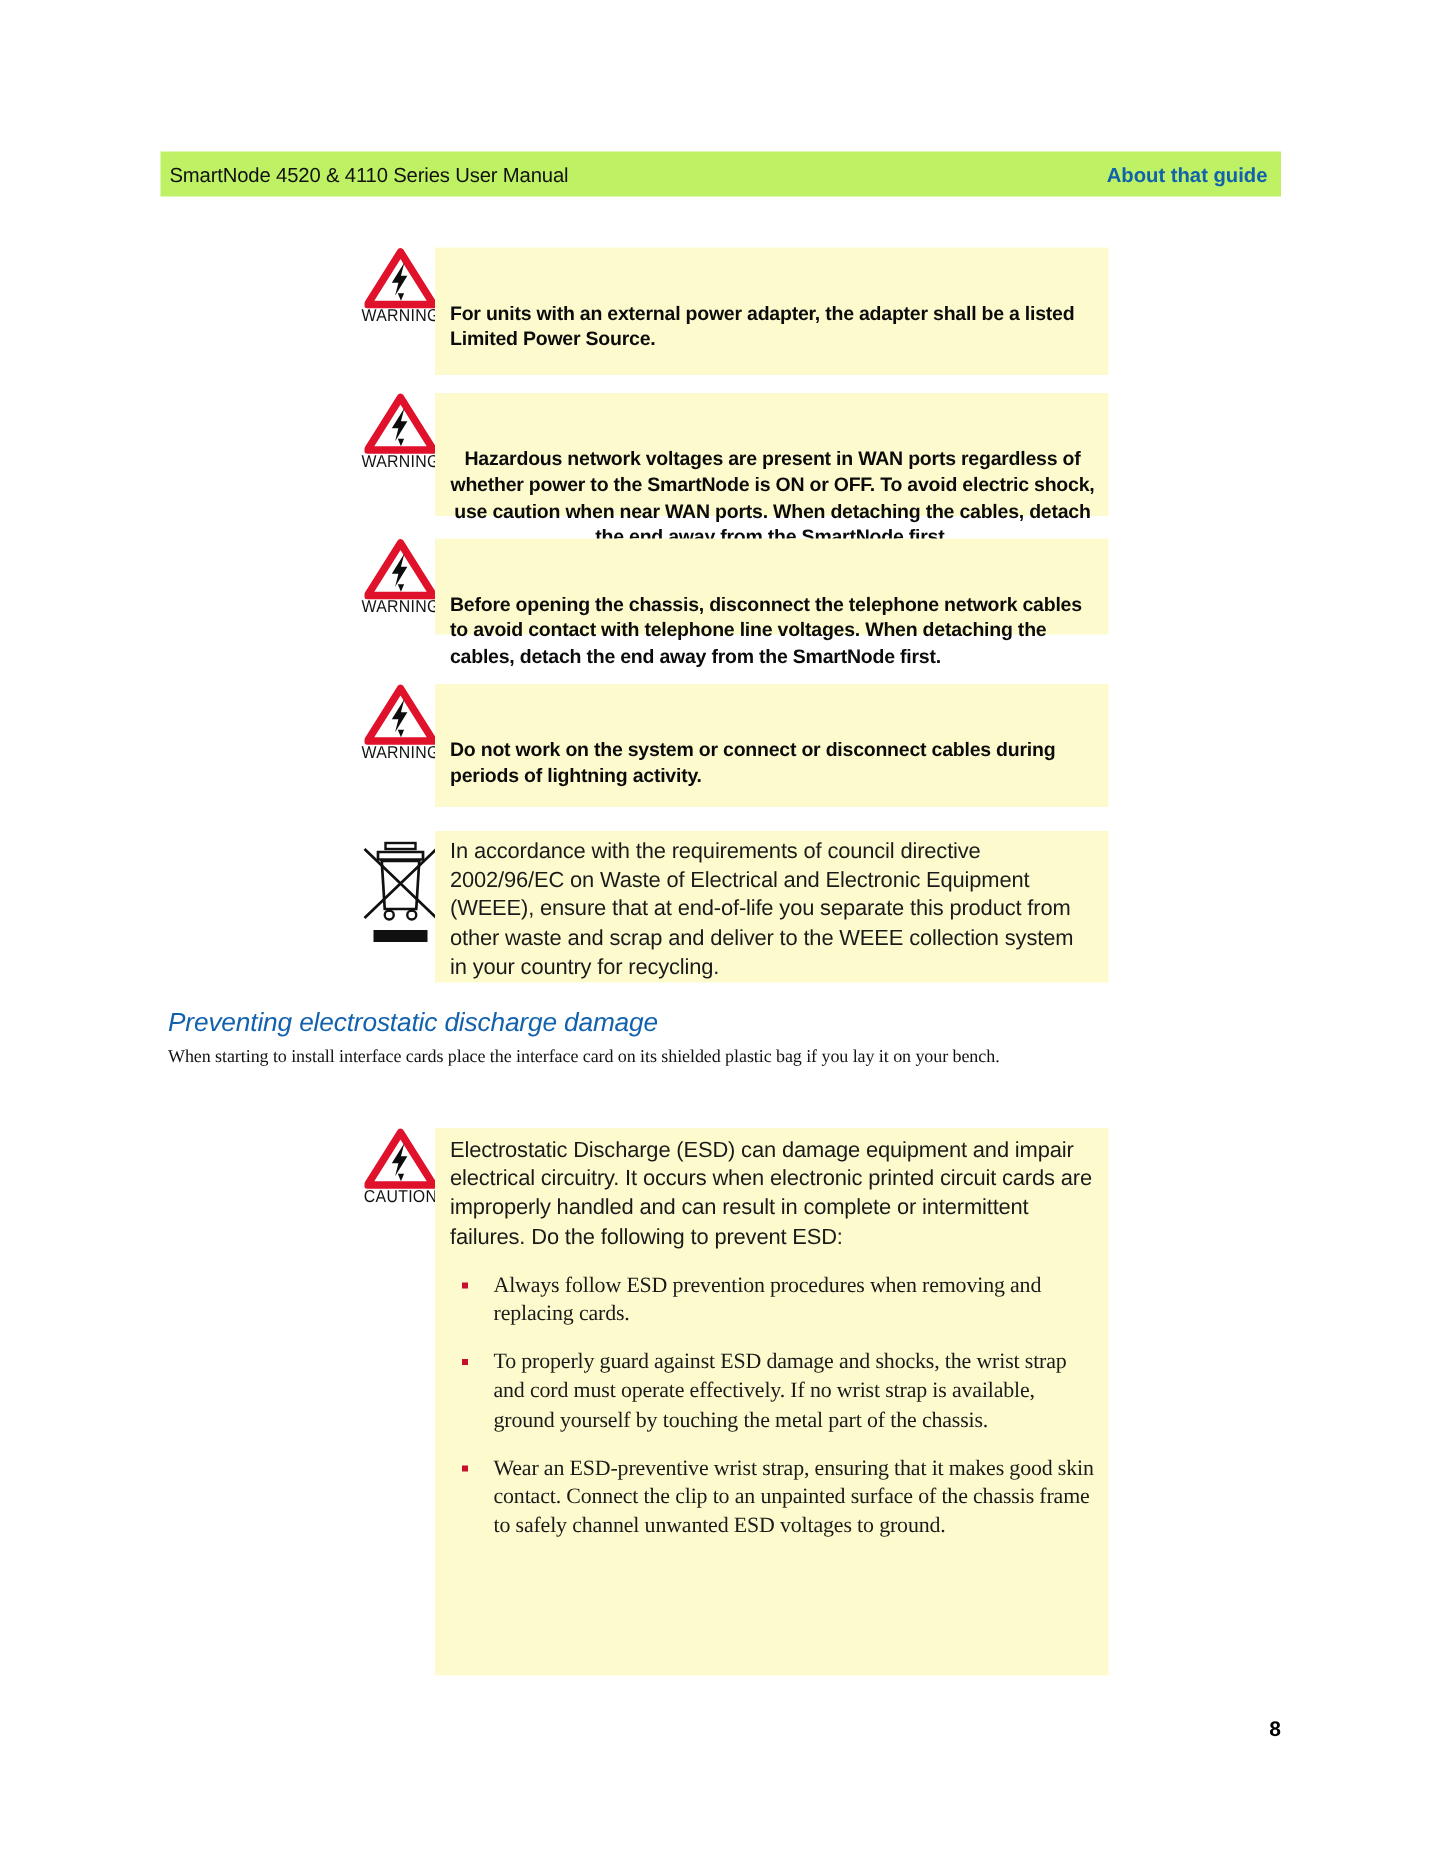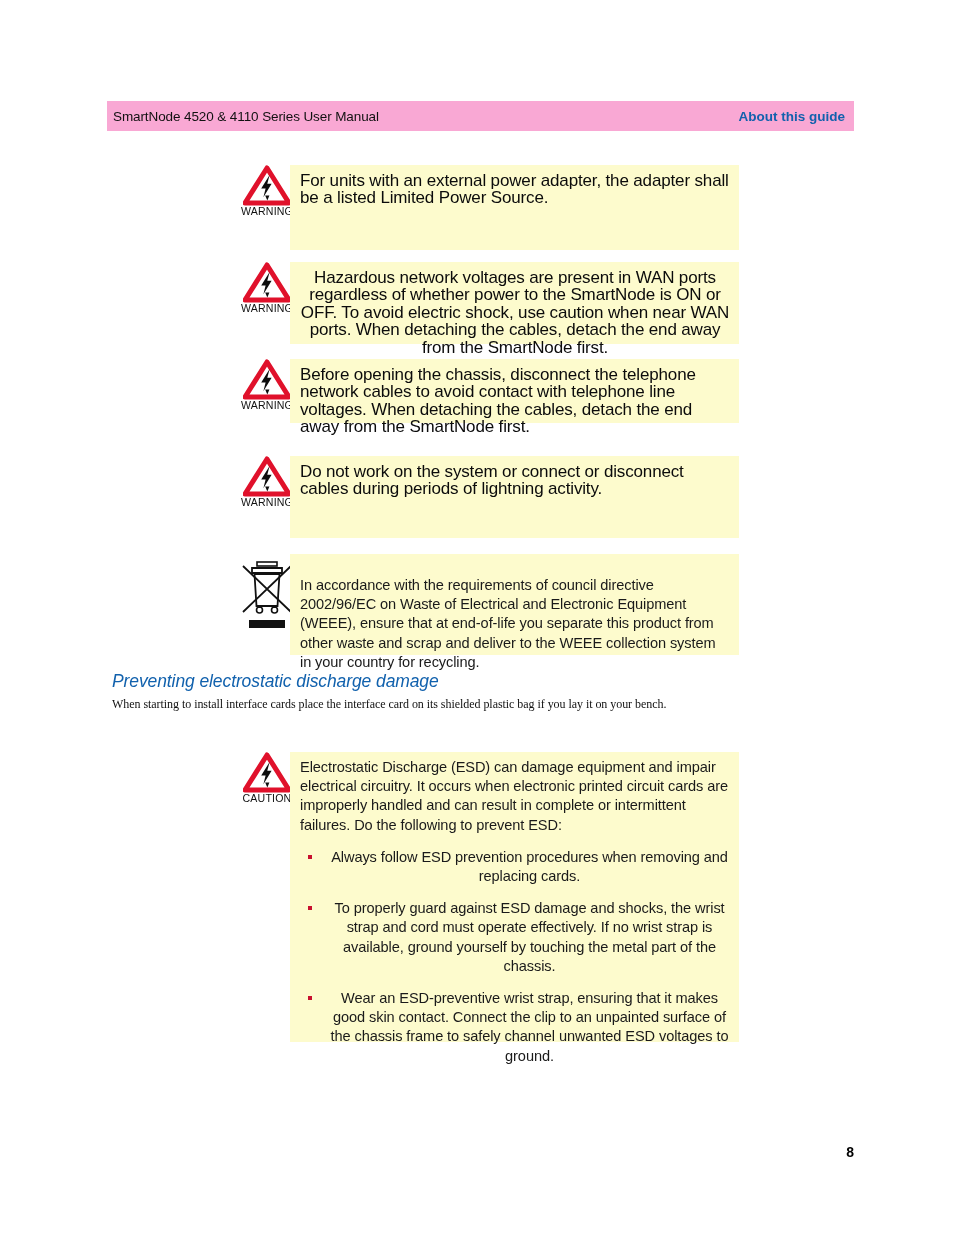--- a/index.html
+++ b/index.html
@@ -23,21 +23,21 @@
     overflow: hidden;
   }
 
   
   .page-header {
     position: absolute;
     left: 107px;
     top: 101px;
     width: 747px;
     height: 30px;
-    background: #f9a8d4;
+    background: #bef264;
     display: flex;
     align-items: center;
     justify-content: space-between;
     box-sizing: border-box;
     padding: 0 9px 0 6px;
   }
   .header-left {
     font-family: "Liberation Sans", sans-serif;
     font-size: 13.5px;
     color: #111111;
@@ -81,49 +81,49 @@
     background: #fdfbcd;
     box-sizing: border-box;
     padding: 7px 9px 7px 10px;
   }
   .adm-text {
     font-family: "Liberation Sans", sans-serif;
     color: #0b0b0b;
     margin: 0;
   }
   .adm-bold .adm-text {
-    font-weight: normal;
-    font-size: 17px;
+    font-weight: bold;
+    font-size: 13px;
     line-height: 17.4px;
     letter-spacing: -0.15px;
+    margin-top: 28px;
   }
   .adm-plain .adm-text {
     font-weight: normal;
     font-size: 14.6px;
     line-height: 19.2px;
     letter-spacing: -0.1px;
     color: #1a1a1a;
   }
 
   
   ul.adm-list {
     list-style: none;
     margin: 13px 0 0 0;
     padding: 0;
   }
   ul.adm-list li {
     position: relative;
     padding-left: 29px;
     margin-bottom: 13px;
-    font-family: Liberation Sans, sans-serif;
+    font-family: Liberation Serif, serif;
     font-size: 14.6px;
     line-height: 19.2px;
     letter-spacing: -0.1px;
     color: #1a1a1a;
-    text-align: center;
   }
   ul.adm-list li:last-child { margin-bottom: 0; }
   ul.adm-list li .bullet-sq {
     position: absolute;
     left: 8px;
     top: 7px;
     width: 4px;
     height: 4px;
     background: #c8102e;
   }
@@ -171,21 +171,21 @@
   .warn-tri { display: block; margin: 0 auto; }
   .weee-sym { display: block; margin: 0 auto; }
 </style>
 </head>
 <body>
 
 <div class="page">
 
   <div class="page-header">
     <span class="header-left">SmartNode 4520 &amp; 4110 Series User Manual</span>
-    <span class="header-right">About this guide</span>
+    <span class="header-right">About that guide</span>
   </div>
 
   <div class="adm adm-bold" style="left:226px; top:165px; width:510px; height:85px;">
     <div class="adm-icon-col">
       <svg class="warn-tri" width="48" height="41" viewBox="0 0 48 41">
         <path d="M24 3 L46 38 L2 38 Z" fill="none" stroke="#e0112b" stroke-width="5" stroke-linejoin="round"></path>
         <path d="M26.6 10 L18.2 23.5 L22.6 23.5 L20.4 32.2 L28.6 18.8 L24.3 18.8 Z" fill="#0d0d0d"></path>
         <path d="M22.2 30.5 L24.3 35.5 L26.4 30.5 Z" fill="#0d0d0d"></path>
       </svg>
       <div class="adm-label">WARNING</div>
@@ -251,38 +251,38 @@
         <circle cx="35.5" cy="56" r="3" fill="none" stroke="#111" stroke-width="1.6"></circle>
 
         <path d="M20.5 52 L20.5 54 M35.5 52 L35.5 54" stroke="#111" stroke-width="1.6"></path>
 
         <path d="M4 12 L52 58 M52 12 L4 58" stroke="#111" stroke-width="1.8"></path>
 
         <rect x="10" y="66" width="36" height="8" fill="#111"></rect>
       </svg>
       <div class="adm-label"></div>
     </div>
-    <div class="adm-body" style="left:64px; width:449px; height:101px; padding-top:22px;">
+    <div class="adm-body" style="left:64px; width:449px; height:101px; padding-top:5px;">
       <p class="adm-text">In accordance with the requirements of council directive 2002/96/EC on Waste of Electrical and Electronic Equipment (WEEE), ensure that at end-of-life you separate this product from other waste and scrap and deliver to the WEEE collection system in your country for recycling.</p>
     </div>
   </div>
 
   <div class="section-heading">Preventing electrostatic discharge damage</div>
   <div class="section-body">When starting to install interface cards place the interface card on its shielded plastic bag if you lay it on your bench.</div>
 
   <div class="adm adm-plain" style="left:226px; top:752px; width:510px; height:290px;">
     <div class="adm-icon-col">
       <svg class="warn-tri" width="48" height="41" viewBox="0 0 48 41">
         <path d="M24 3 L46 38 L2 38 Z" fill="none" stroke="#e0112b" stroke-width="5" stroke-linejoin="round"></path>
         <path d="M26.6 10 L18.2 23.5 L22.6 23.5 L20.4 32.2 L28.6 18.8 L24.3 18.8 Z" fill="#0d0d0d"></path>
         <path d="M22.2 30.5 L24.3 35.5 L26.4 30.5 Z" fill="#0d0d0d"></path>
       </svg>
       <div class="adm-label">CAUTION</div>
     </div>
-    <div class="adm-body" style="width:449px; height:290px; padding-top:6px;">
+    <div class="adm-body" style="width:449px; height:365px; padding-top:6px;">
       <p class="adm-text">Electrostatic Discharge (ESD) can damage equipment and impair electrical circuitry. It occurs when electronic printed circuit cards are improperly handled and can result in complete or intermittent failures. Do the following to prevent ESD:</p>
       <ul class="adm-list">
         <li>
           <span class="bullet-sq"></span>
           <span>Always follow ESD prevention procedures when removing and replacing cards.</span>
         </li>
         <li>
           <span class="bullet-sq"></span>
           <span>To properly guard against ESD damage and shocks, the wrist strap and cord must operate effectively. If no wrist strap is available, ground yourself by touching the metal part of the chassis.</span>
         </li>

